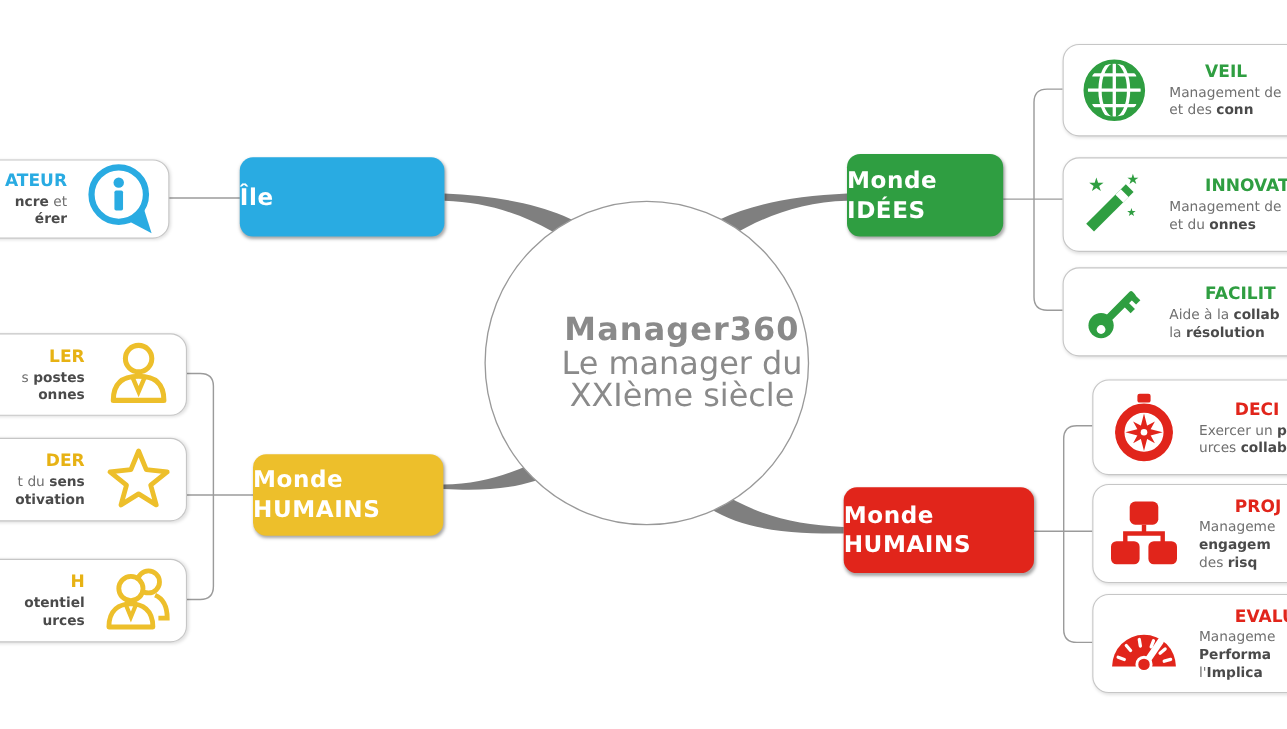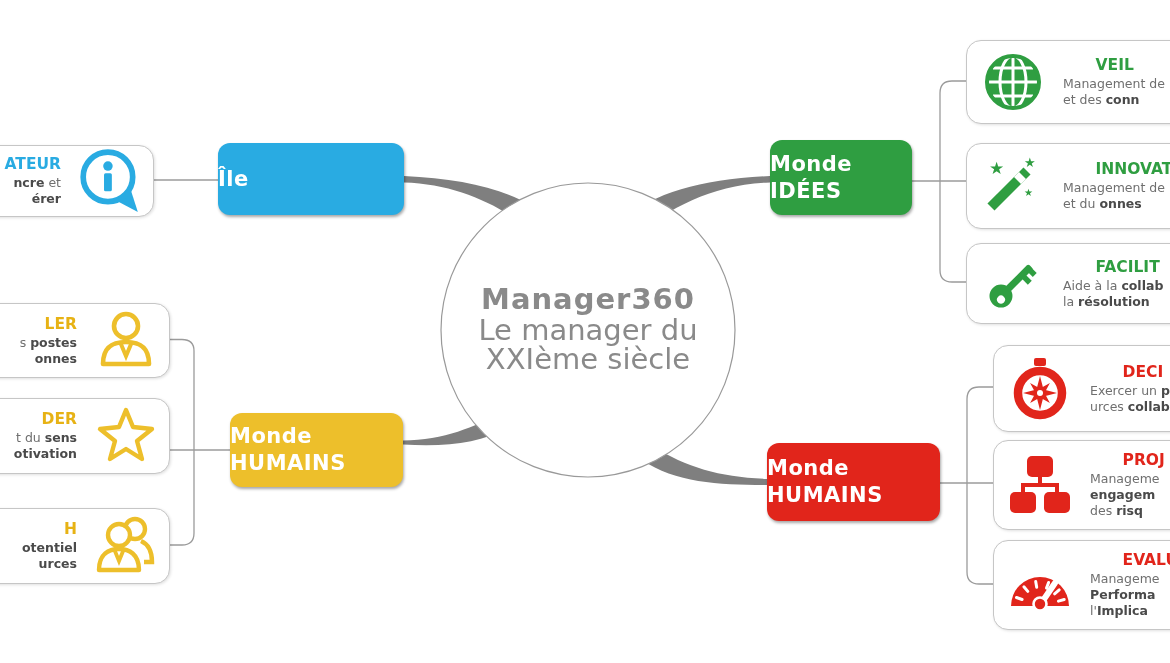--- a/index.html
+++ b/index.html
@@ -1,20 +1,20 @@
 <!DOCTYPE html>
 <html><head>
 <meta charset="utf-8">
 <style>
   html,body{margin:0;padding:0;background:#fff;}
   #stage{position:relative;width:1170px;height:663px;overflow:hidden;background:#fff;
          font-family:"DejaVu Sans","Liberation Sans",sans-serif;}
   #wires{position:absolute;left:0;top:0;z-index:1;}
   
-  .ctext{position:absolute;left:441px;top:282px;width:294px;text-align:center;color:#8a8a8a;z-index:3;}
+  .ctext{position:absolute;left:441px;top:282px;width:294px;text-align:center;color:#8a8a8a;z-index:3;padding-left:32px;}
   .ctitle{font-size:29px;font-weight:bold;letter-spacing:1px;}
   .csub{font-size:29px;line-height:29px;}
   
   .mnode{position:absolute;z-index:4;border-radius:12px;color:#fff;font-weight:bold;
          font-size:21px;line-height:27px;letter-spacing:.5px;text-align:left;
          display:flex;flex-direction:column;justify-content:center;
          box-shadow:1px 2px 3px rgba(0,0,0,.35);cursor:pointer;}
   .mnode.blue{background:#29abe2;} .mnode.green{background:#2f9e41;}
   .mnode.yellow{background:#edbf2b;} .mnode.red{background:#e1251b;}
   

